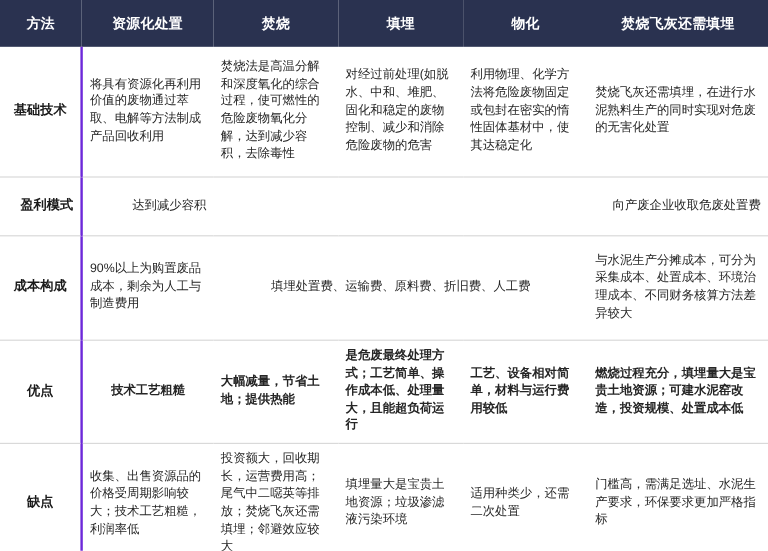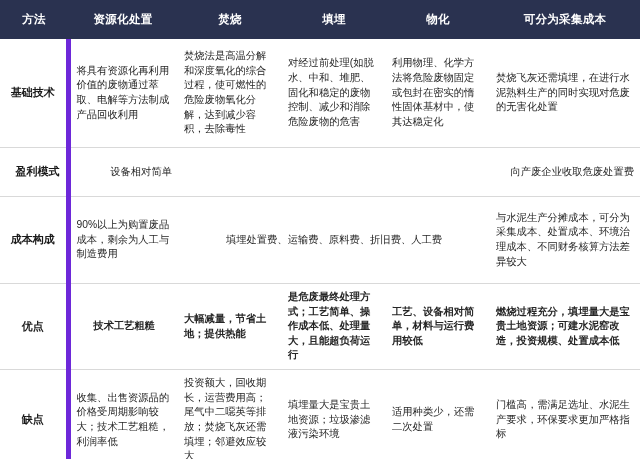--- a/index.html
+++ b/index.html
@@ -48,21 +48,21 @@
     vertical-align: middle;
     text-align: center;
     padding: 6px 6px;
     border-bottom: 1px solid #d9d9d9;
     word-break: break-all;
   }
   tbody td.rowhead {
     font-weight: bold;
     font-size: 11px;
     color: #1a1a1a;
-    border-right: 5px solid #6d28d9;
+    border-right: 2px solid #6d28d9;
   }
   tbody td.body {
     text-align: left;
   }
   tbody td.center {
     text-align: center;
   }
   tbody tr:last-child td {
     border-bottom: none;
   }
@@ -85,35 +85,35 @@
       <col class="c4">
       <col class="c5">
   </colgroup>
   <thead>
     <tr>
       <th class="first">方法</th>
       <th>资源化处置</th>
       <th>焚烧</th>
       <th>填埋</th>
       <th>物化</th>
-      <th>可分为采集成本</th>
+      <th>焚烧飞灰还需填埋</th>
     </tr>
   </thead>
   <tbody>
     <tr class="r-basic">
       <td class="rowhead">基础技术</td>
       <td class="body">将具有资源化再利用价值的废物通过萃取、电解等方法制成产品回收利用</td>
       <td class="body">焚烧法是高温分解和深度氧化的综合过程，使可燃性的危险废物氧化分解，达到减少容积，去除毒性</td>
       <td class="body">对经过前处理(如脱水、中和、堆肥、固化和稳定的废物控制、减少和消除危险废物的危害</td>
       <td class="body">利用物理、化学方法将危险废物固定或包封在密实的惰性固体基材中，使其达稳定化</td>
       <td class="body">焚烧飞灰还需填埋，在进行水泥熟料生产的同时实现对危废的无害化处置</td>
     </tr>
     <tr class="r-profit">
       <td class="rowhead">盈利模式</td>
-      <td class="center">设备相对简单</td>
+      <td class="center">达到减少容积</td>
       <td class="center" colspan="4">向产废企业收取危废处置费</td>
     </tr>
     <tr class="r-cost">
       <td class="rowhead">成本构成</td>
       <td class="body">90%以上为购置废品成本，剩余为人工与制造费用</td>
       <td class="center" colspan="3">填埋处置费、运输费、原料费、折旧费、人工费</td>
       <td class="body">与水泥生产分摊成本，可分为采集成本、处置成本、环境治理成本、不同财务核算方法差异较大</td>
     </tr>
     <tr class="r-pros">
       <td class="rowhead">优点</td>

